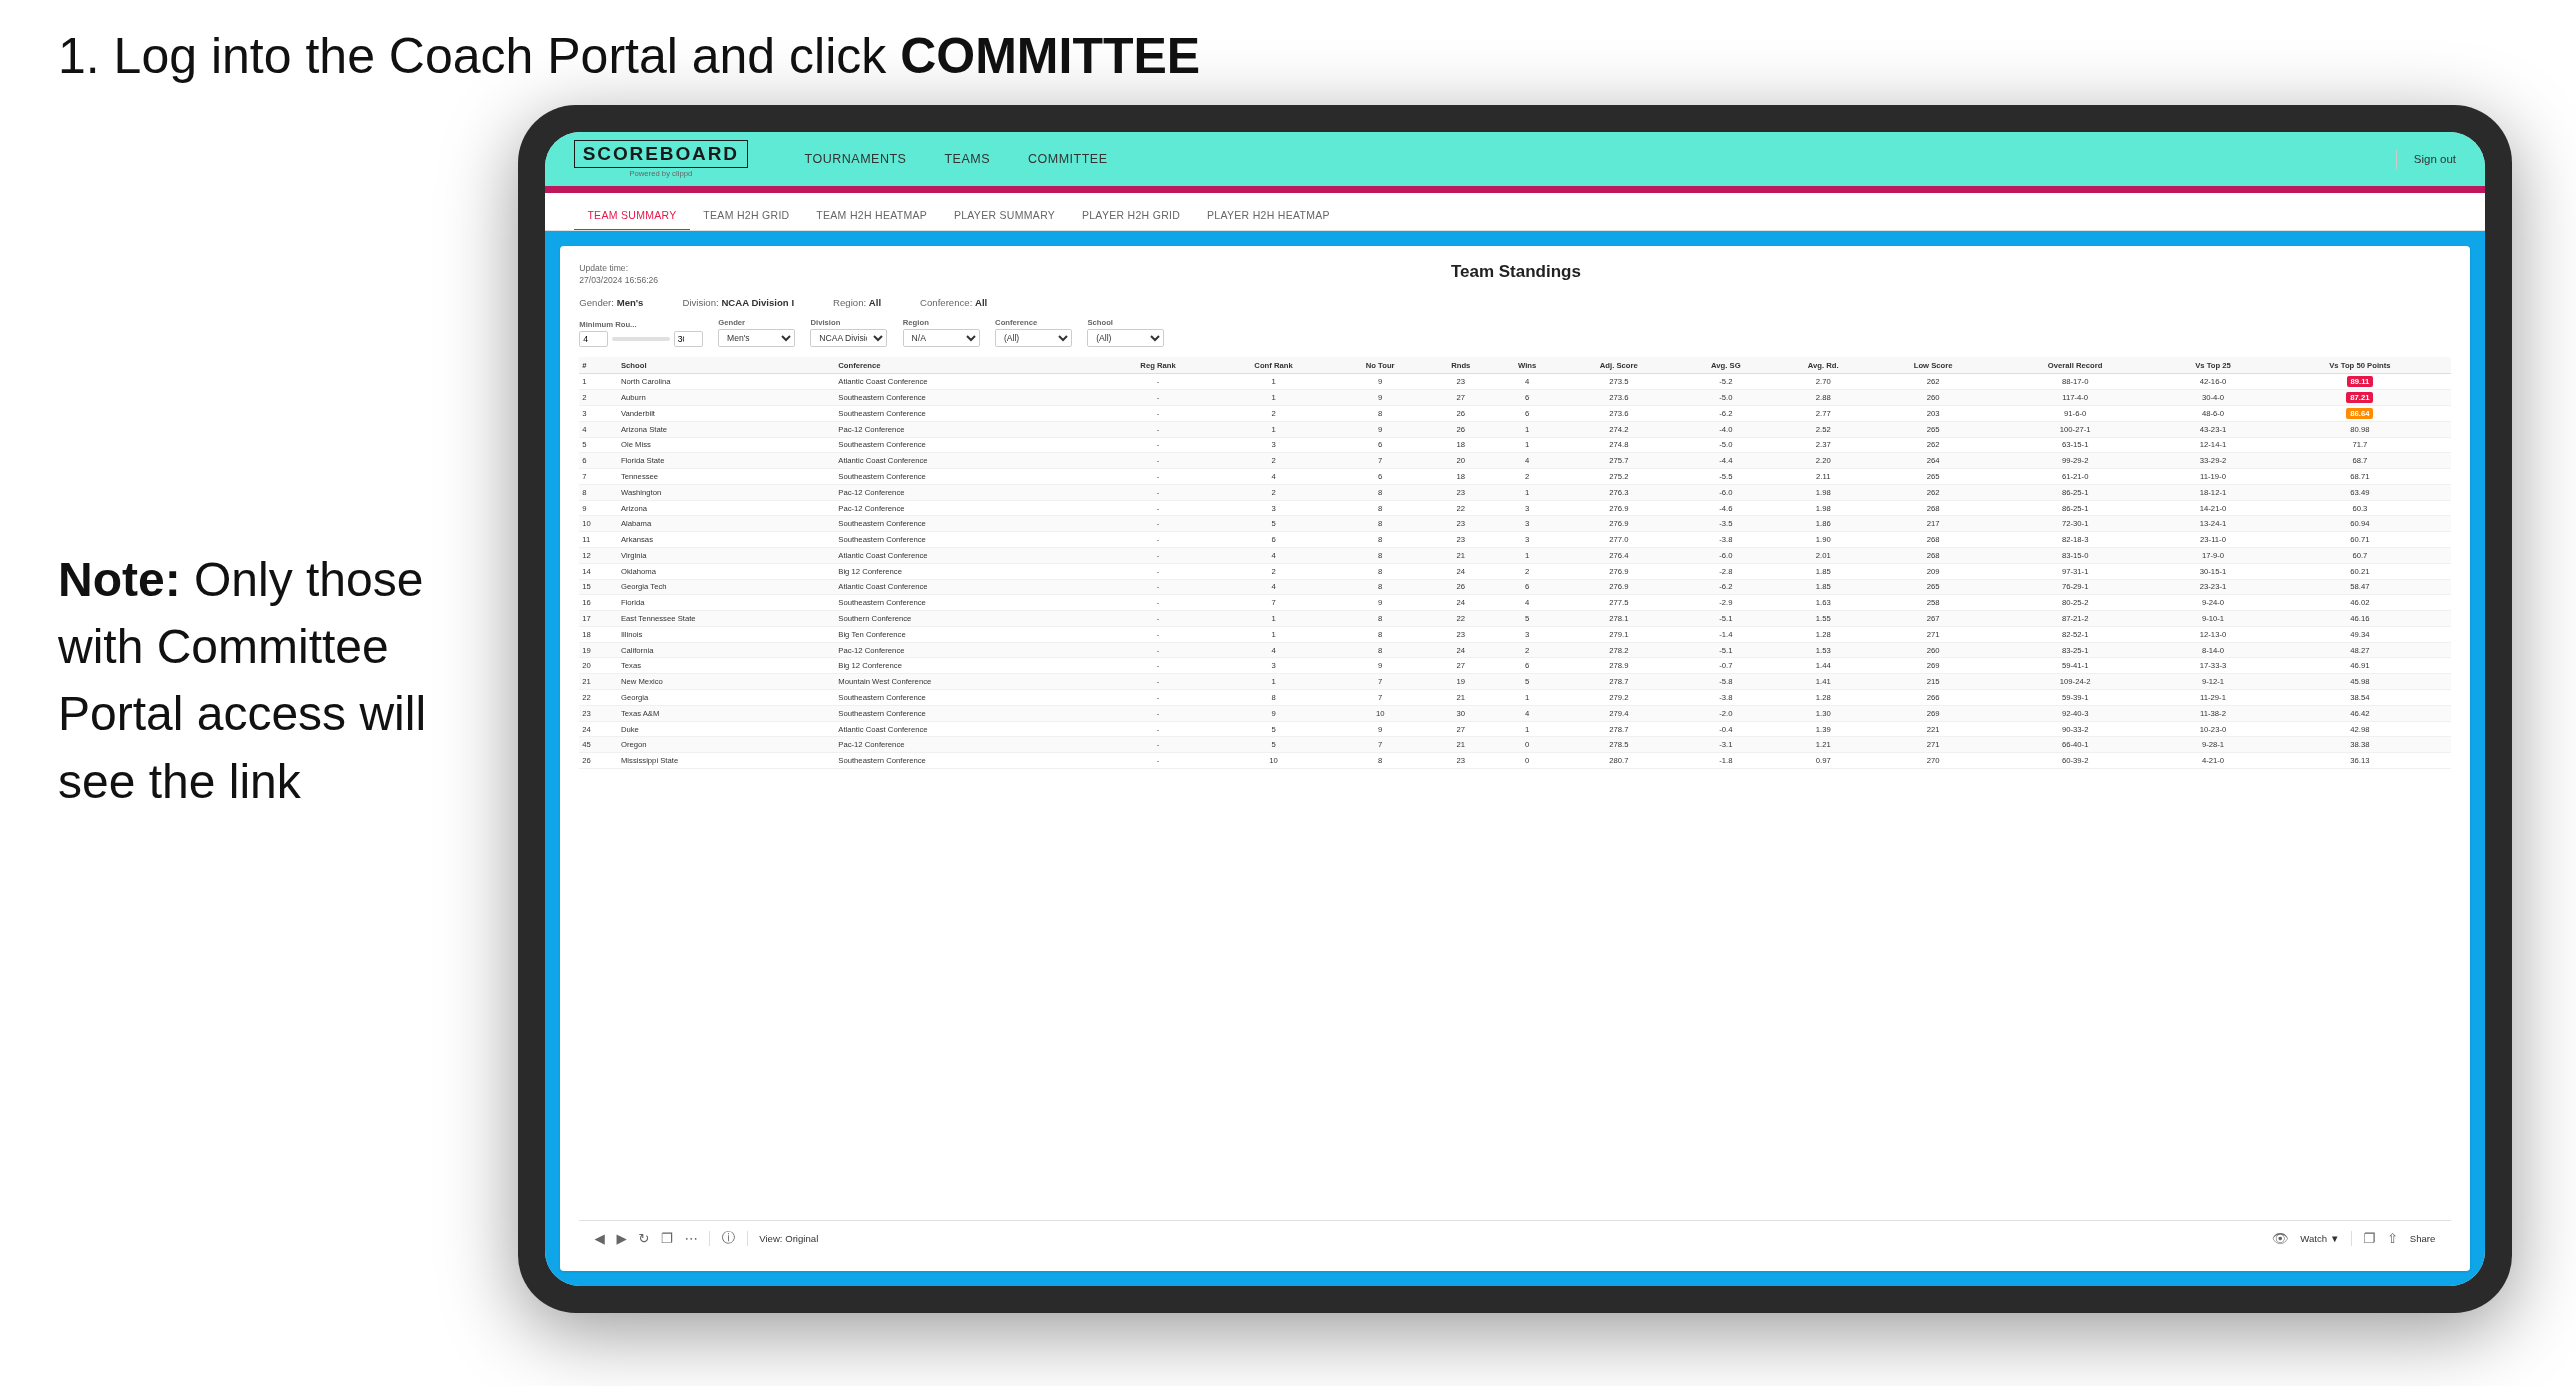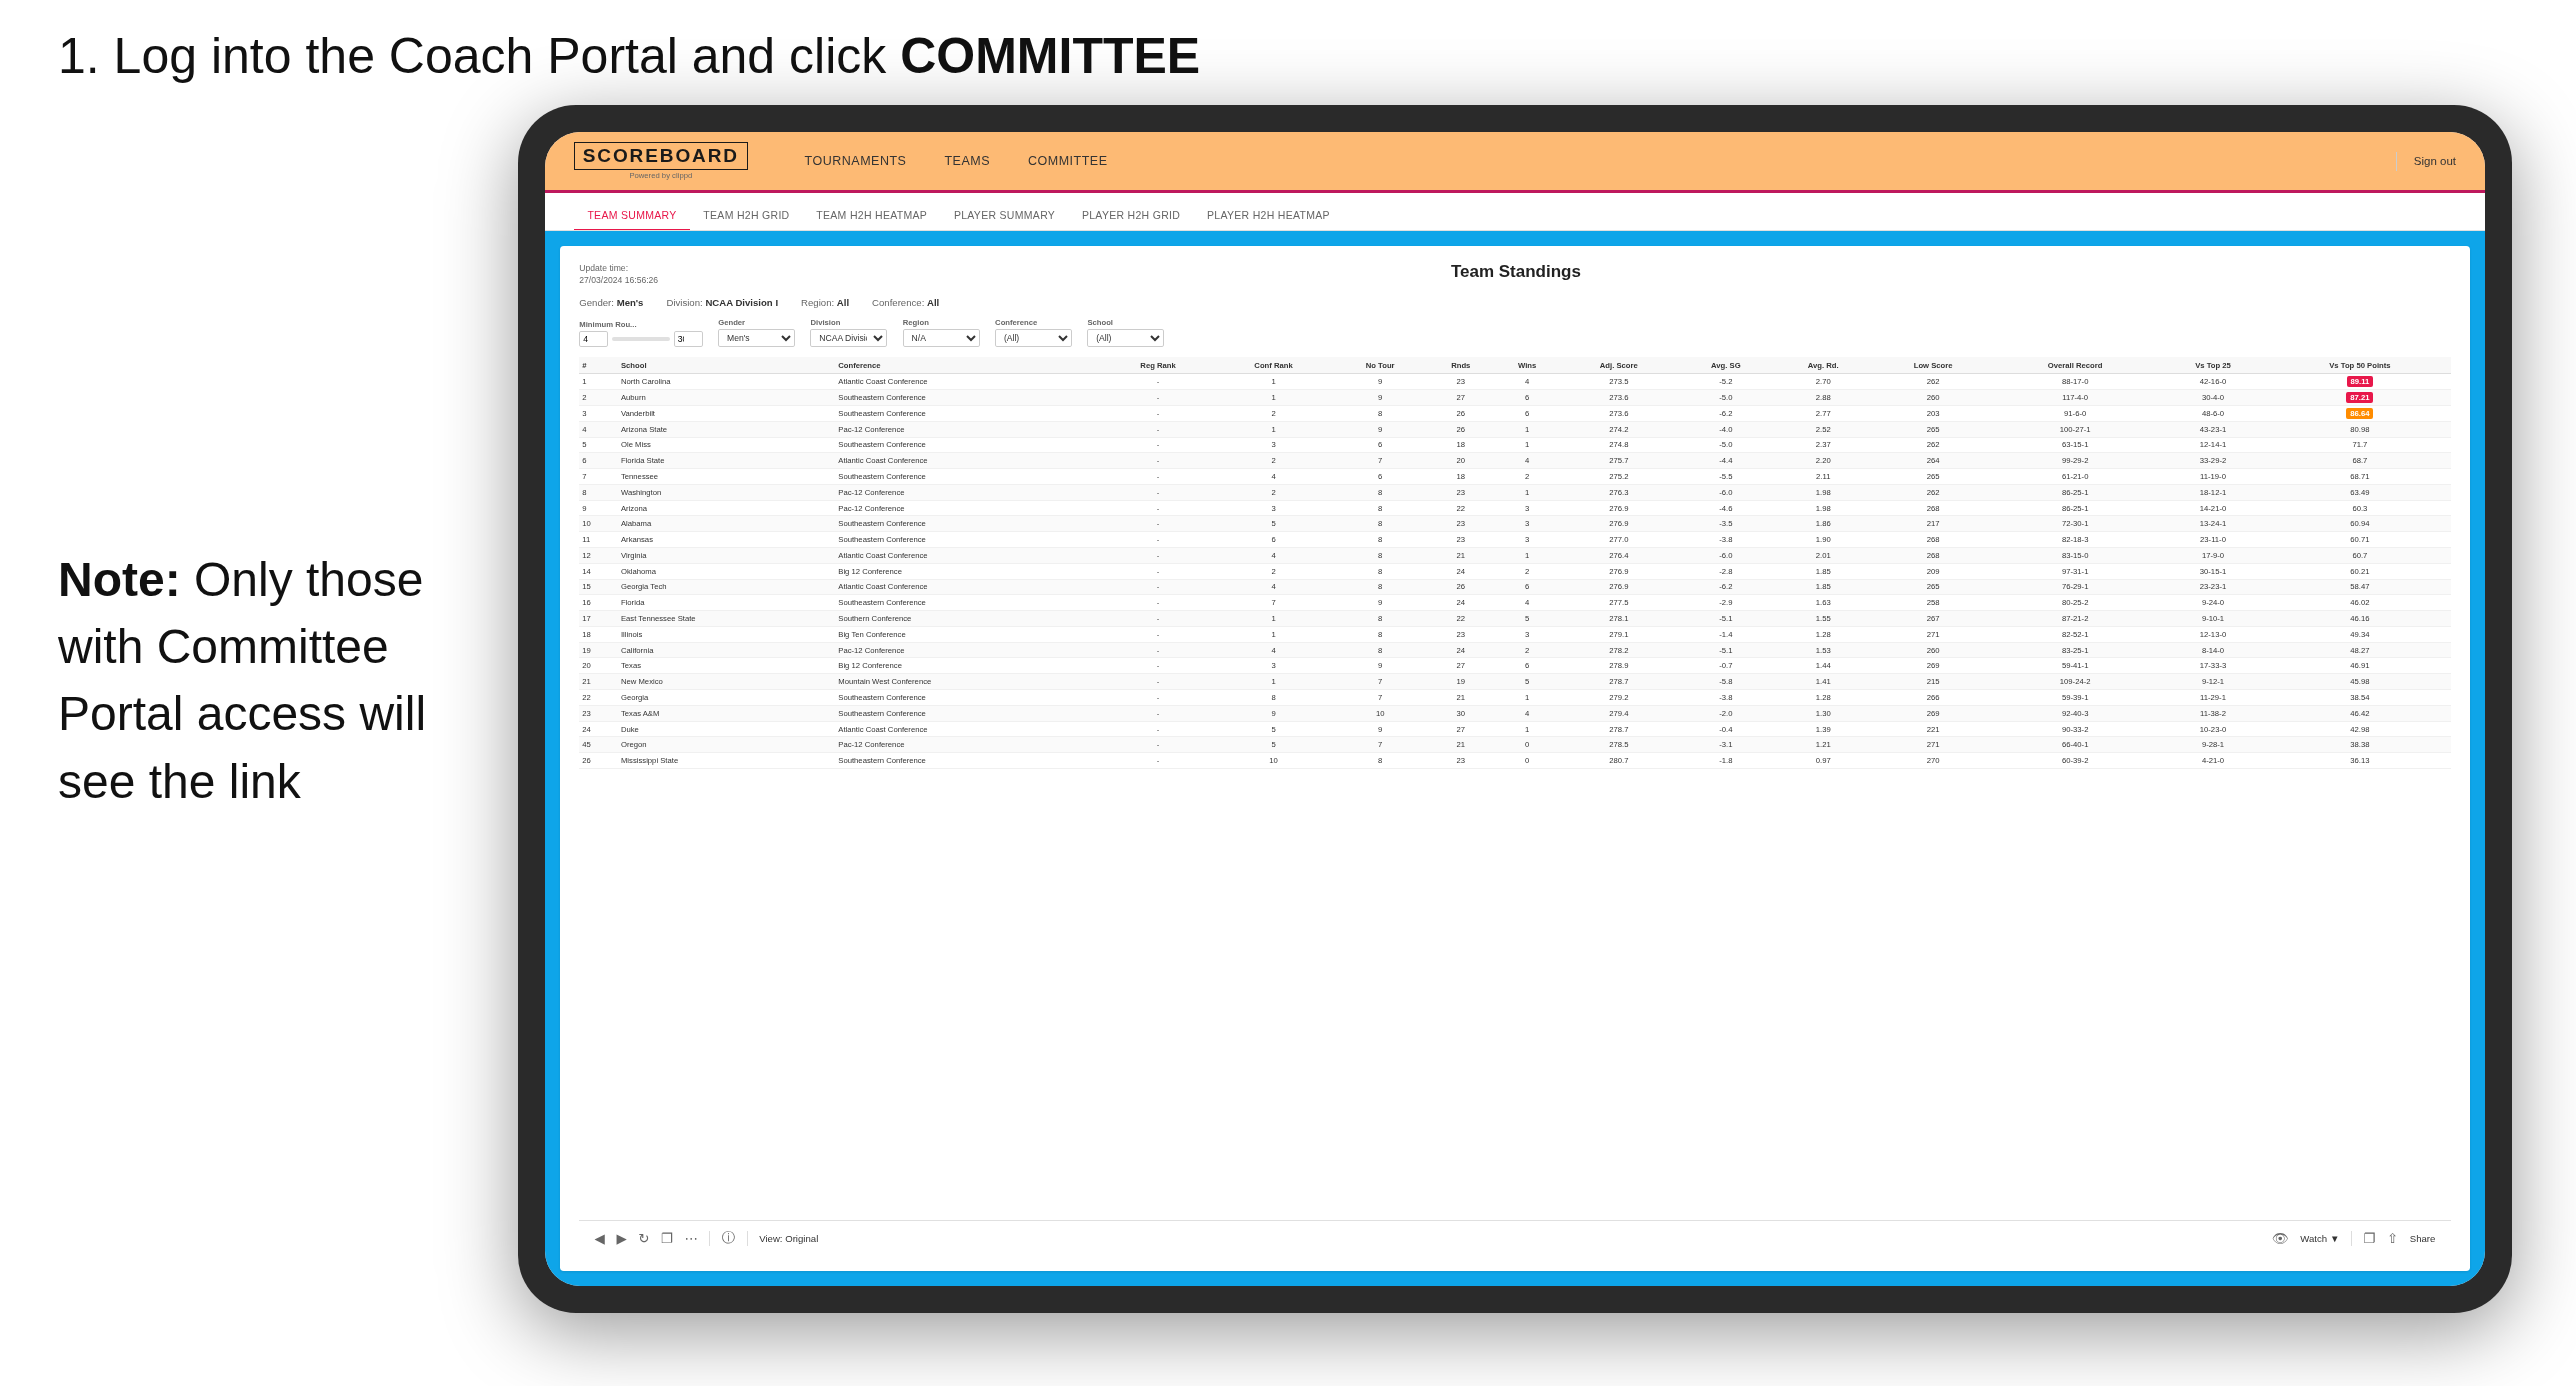--- a/index.html
+++ b/index.html
@@ -72,26 +72,26 @@
       height: 100%;
       background: #f0f0f0;
       border-radius: 35px;
       overflow: hidden;
       display: flex;
       flex-direction: column;
     }
 
     
     .app-header {
-      background: #fdba74;
+      background: #5eead4;
       display: flex;
       align-items: center;
       padding: 0 29px;
       height: 61px;
-      border-bottom: 3px solid #be185d;
+      border-bottom: 7px solid #be185d;
       flex-shrink: 0;
     }
 
     .scoreboard-logo {
       display: flex;
       flex-direction: column;
       margin-right: 38px;
     }
     .scoreboard-logo .logo-main {
       font-size: 19px;
@@ -199,21 +199,21 @@
 
     .card-title {
       font-size: 17px;
       font-weight: 600;
       color: #222;
     }
 
     
     .filter-row {
       display: flex;
-      gap: 23px;
+      gap: 39px;
       font-size: 9.6px;
       color: #333;
       margin-bottom: 9.6px;
       align-items: flex-end;
     }
     .filter-item span.label { color: #666; }
     .filter-item span.val { font-weight: 600; }
 
     
     .controls-row {

